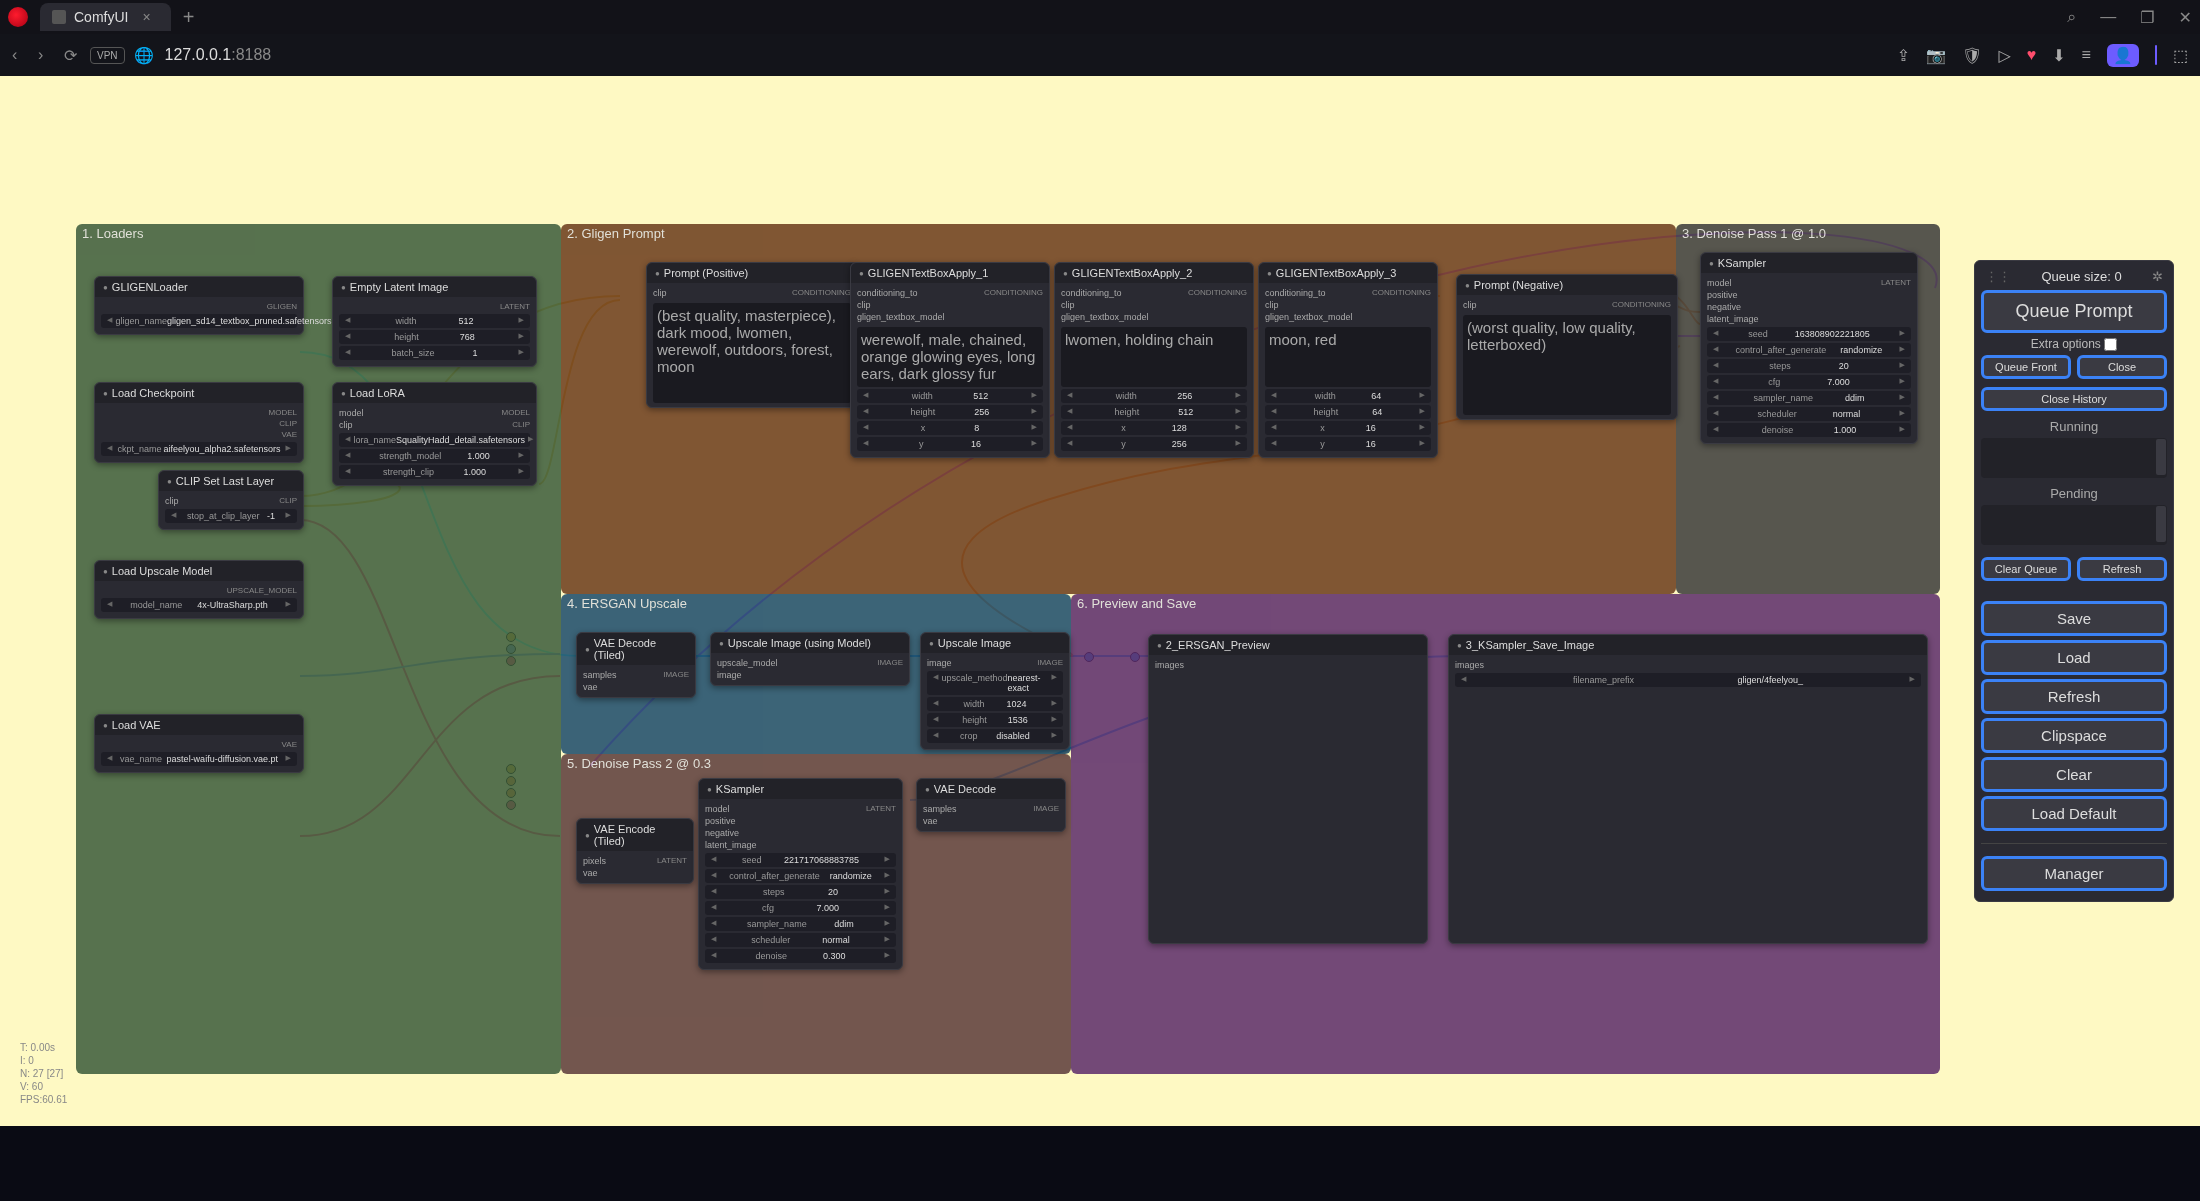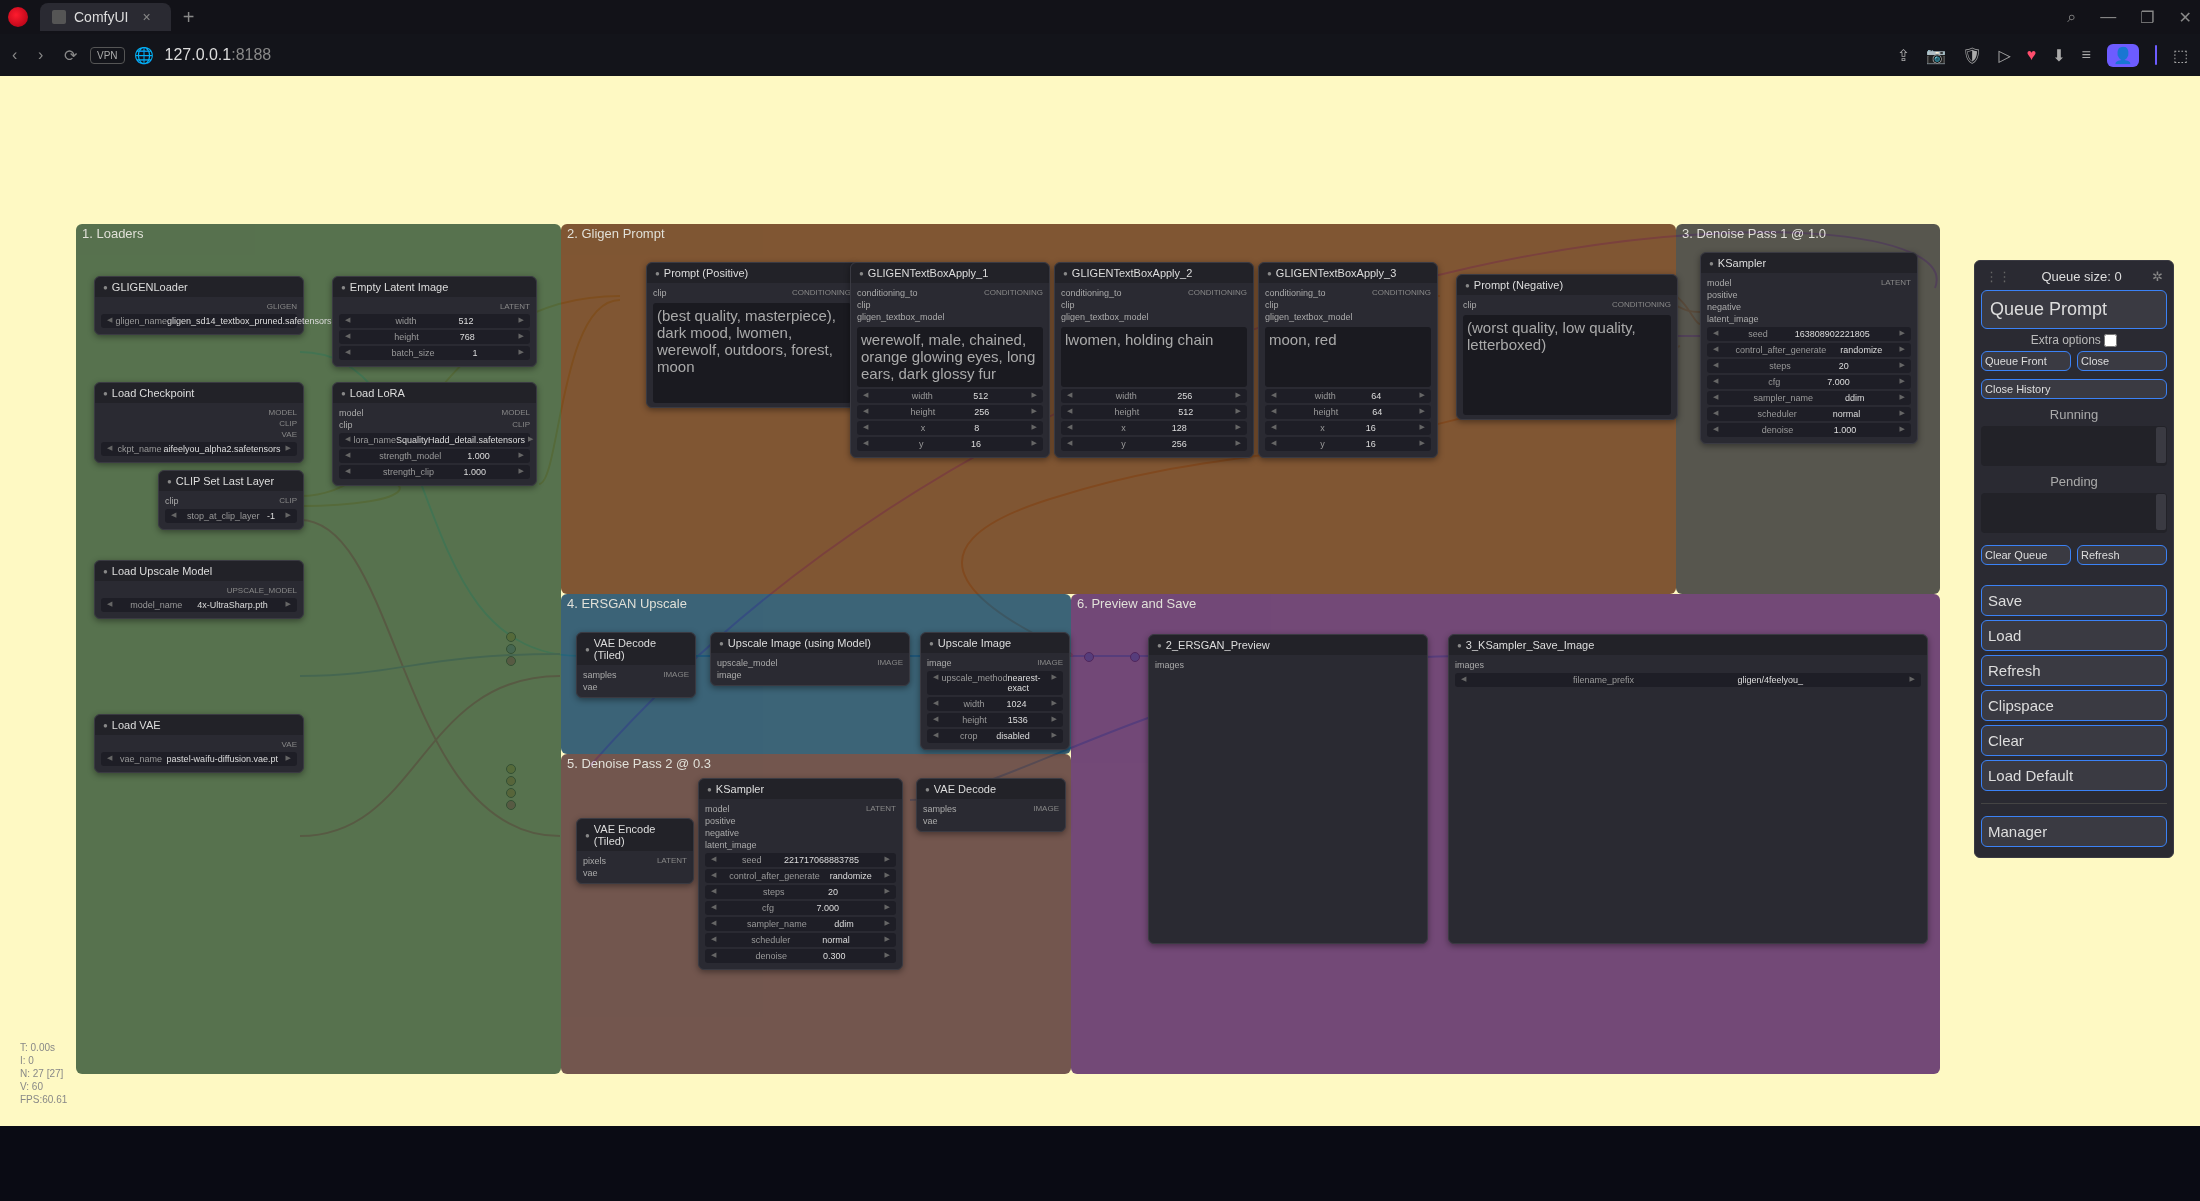--- a/index.html
+++ b/index.html
@@ -170,24 +170,24 @@
     align-items: center;
     padding: 2px 4px;
     color: #ddd;
   }
   .sp-head .drag { color: #666; }
   .sp-head .gear { color: #888; cursor: pointer; }
   .sp-btn {
     display: block;
     width: 100%;
     background: #3a3a42;
-    border: 1px solid #3b82f6;
+    border: 3px solid #3b82f6;
     border-radius: 6px;
     color: #ddd;
-    text-align: left;
+    text-align: center;
     padding: 6px;
     margin: 4px 0;
     cursor: pointer;
     font-size: 15px;
   }
   .sp-btn.primary { font-size: 18px; padding: 8px; }
   .sp-btn.small { font-size: 11px; padding: 3px; display: inline-block; width: auto; }
   .sp-row { display: flex; gap: 6px; }
   .sp-row .sp-btn { flex: 1; }
   .sp-label { text-align: center; color: #aaa; margin: 4px 0; }

